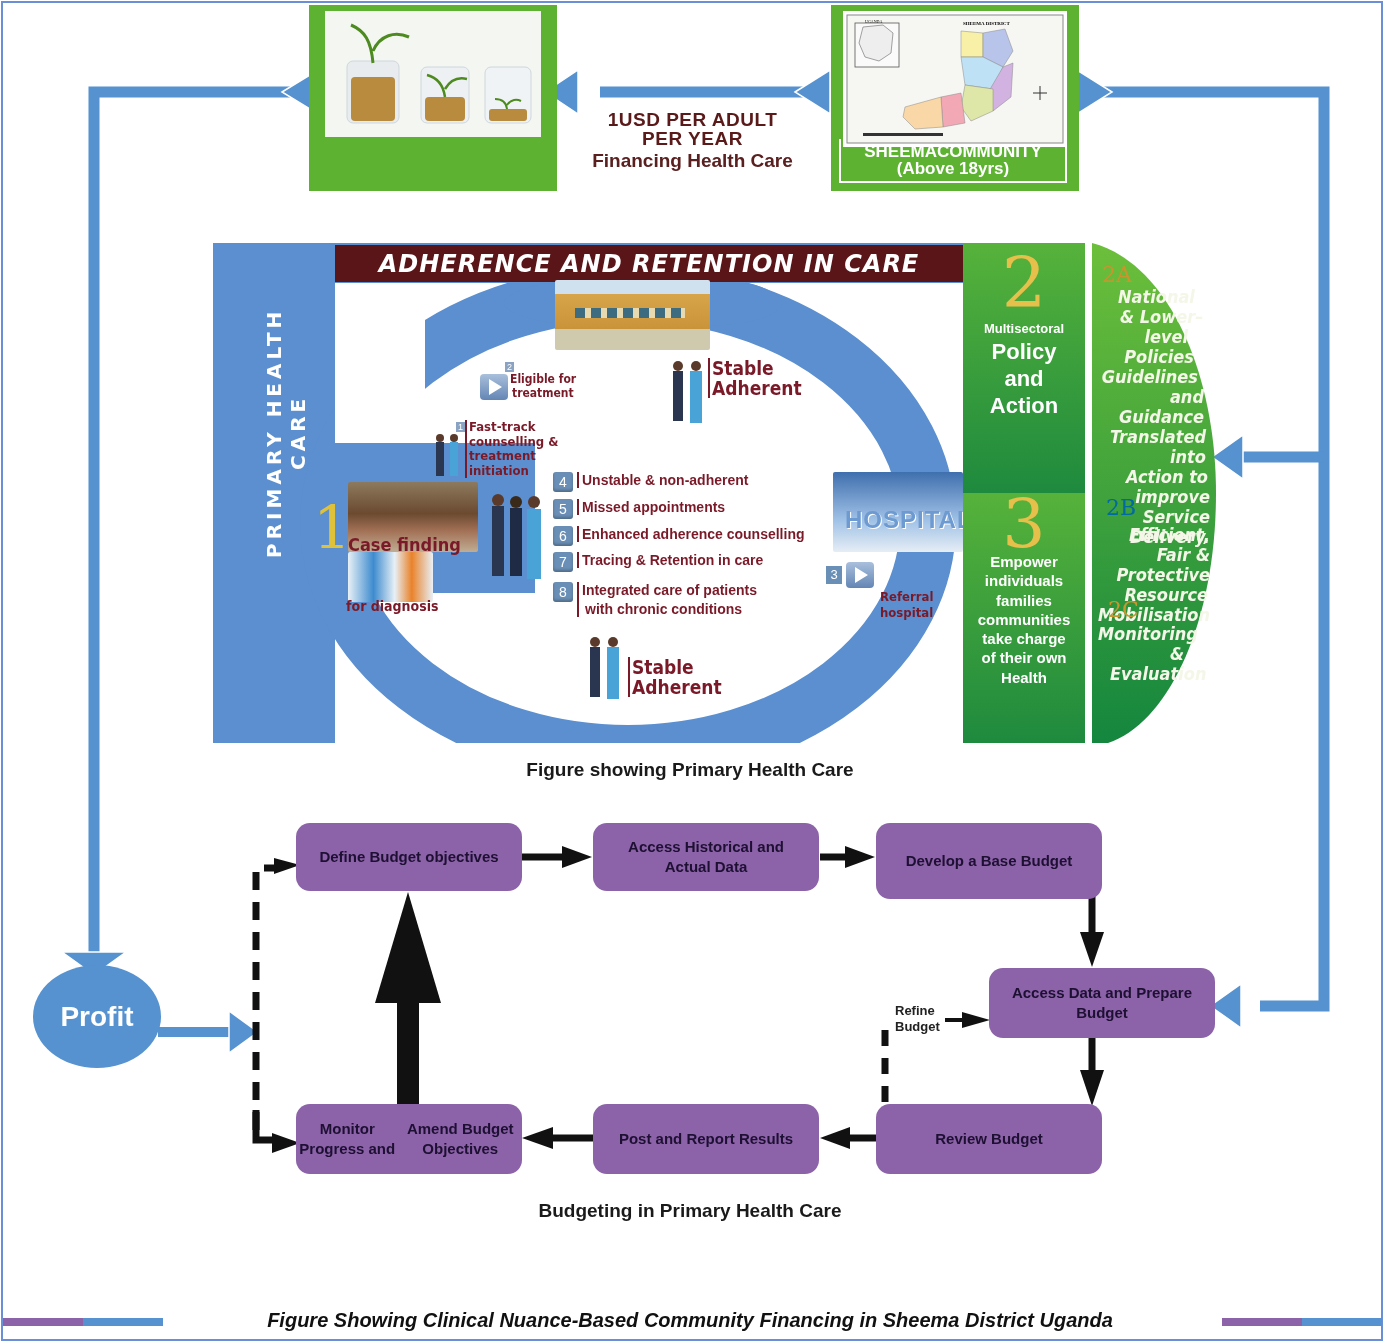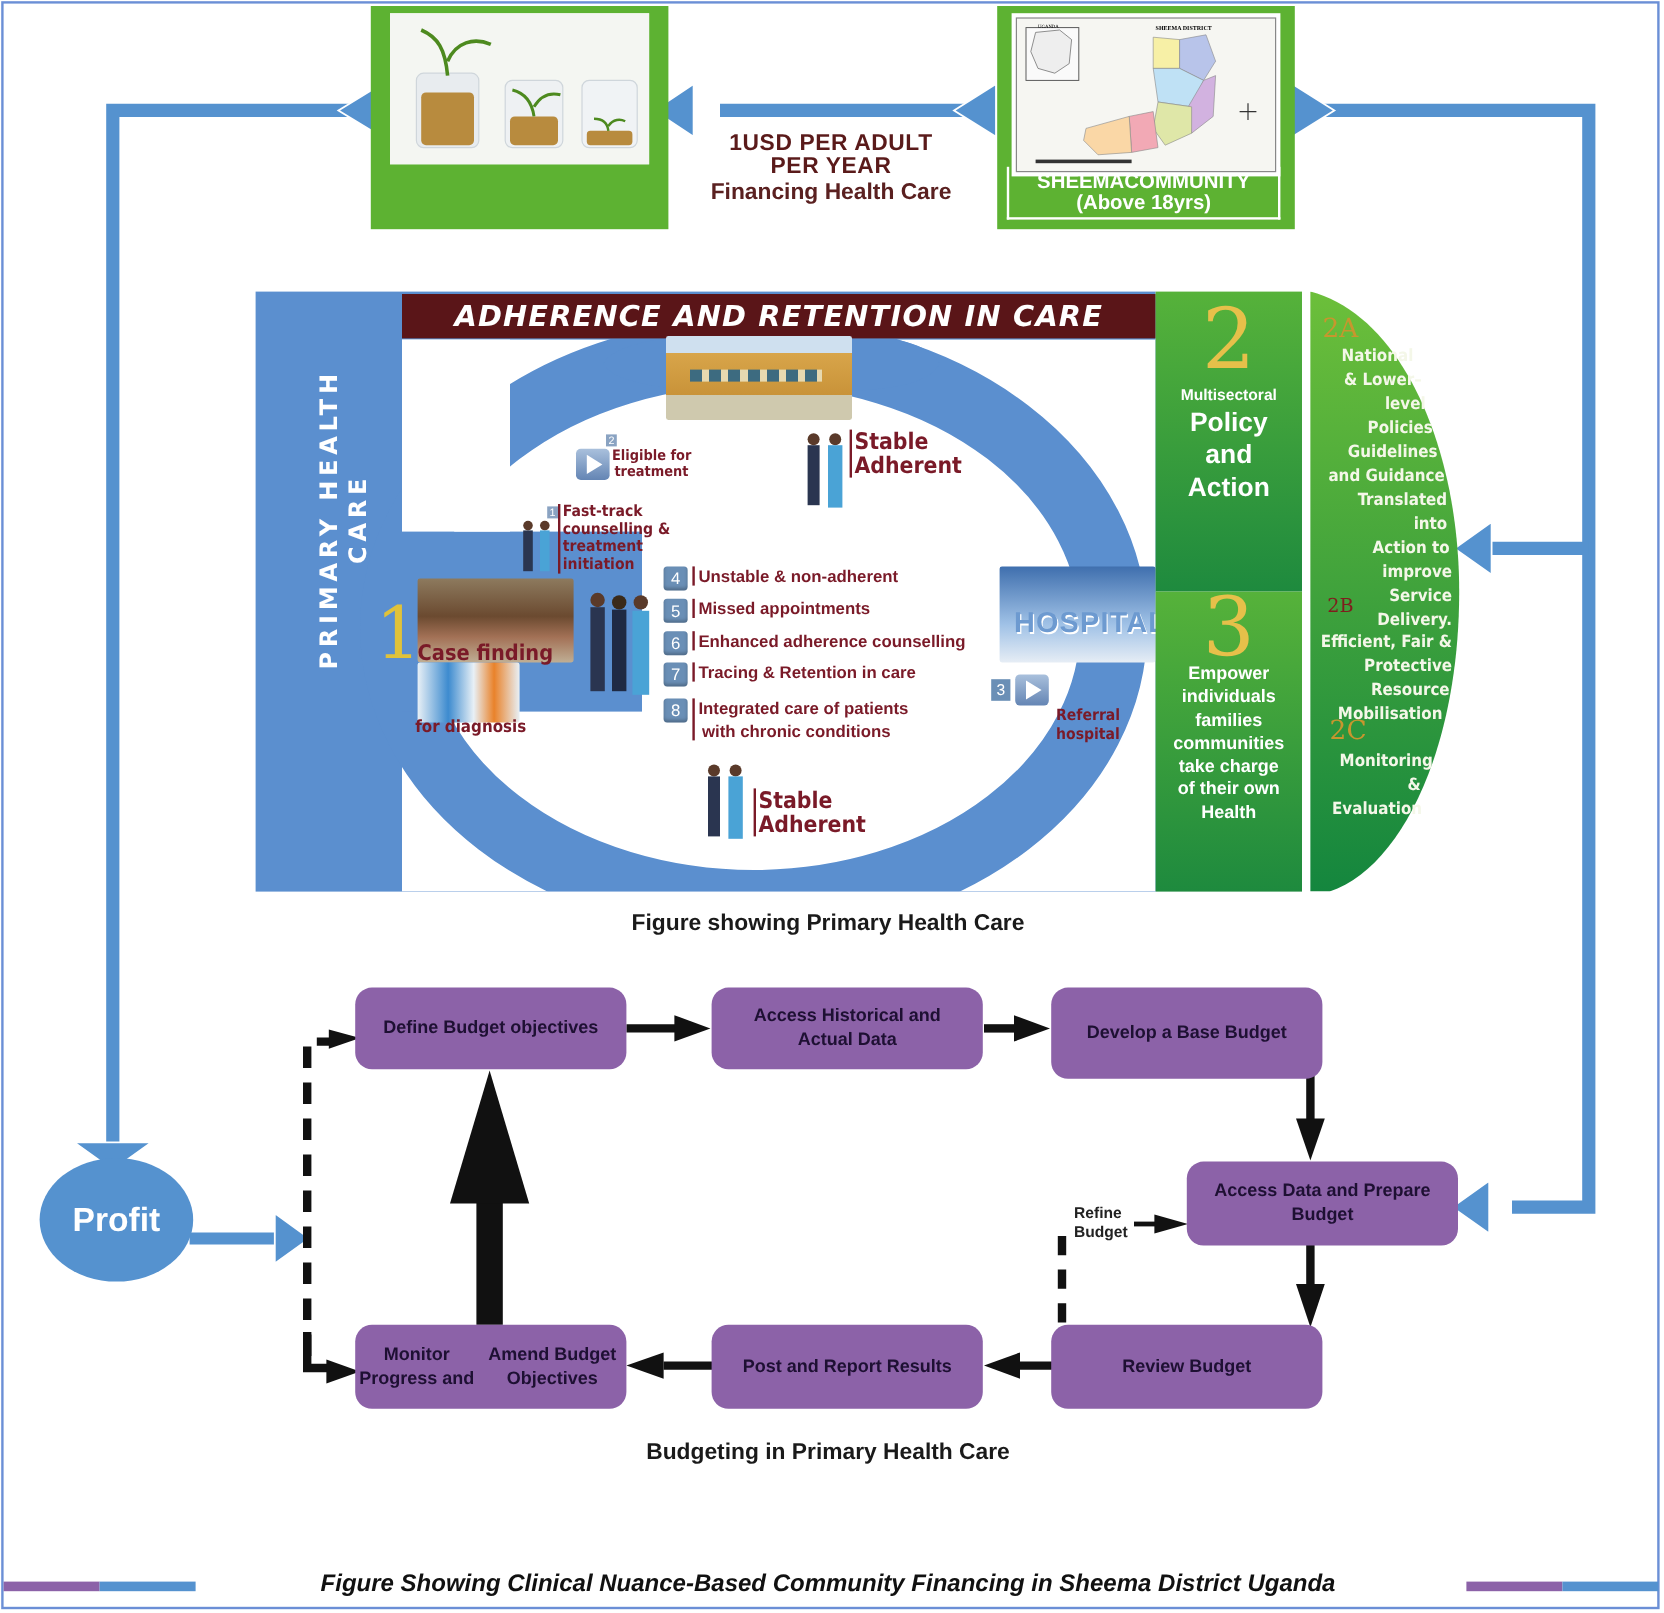--- a/index.html
+++ b/index.html
@@ -20,21 +20,21 @@
   .maroon{color:#7a1a28;font-weight:bold;font-family:"DejaVu Sans Condensed","DejaVu Sans",sans-serif;}
   .list-item{position:absolute;display:flex;align-items:flex-start;}
   .num-badge{width:20px;height:20px;background:#6a8fb6;color:#fff;font-size:14px;text-align:center;line-height:20px;border-radius:3px;margin-right:4px;box-shadow:inset 0 -2px 3px rgba(0,0,0,0.25);}
   .list-text{border-left:2px solid #7a1a28;padding-left:3px;font-size:14px;line-height:16px;color:#7a1a28;font-weight:bold;}
   .photo{position:absolute;border-radius:2px;}
   .play{position:absolute;width:28px;height:26px;background:linear-gradient(#a9c0dc,#6485b4);border-radius:4px;}
   .play:after{content:"";position:absolute;left:9px;top:5px;border-left:13px solid #fff;border-top:8px solid transparent;border-bottom:8px solid transparent;}
   .gold{color:#c9a227;font-family:"DejaVu Serif",serif;}
   .green-col{position:absolute;color:#fff;text-align:center;font-weight:bold;}
   .crescent{position:absolute;left:1088px;top:243px;width:130px;height:500px;}
-  .crescent-text{position:absolute;color:#f4f7e8;font-weight:bold;font-size:14px;line-height:20px;text-align:right;font-family:"DejaVu Sans Condensed","DejaVu Sans",sans-serif;}
+  .crescent-text{position:absolute;color:#f4f7e8;font-weight:bold;font-size:18px;line-height:20px;text-align:right;font-family:"DejaVu Sans Condensed","DejaVu Sans",sans-serif;font-style:italic;}
   .caption{position:absolute;color:#1a1a1a;font-weight:bold;font-size:19px;text-align:center;}
   .box{position:absolute;background:#8c62a8;border-radius:14px;color:#1e1033;font-size:15px;font-weight:bold;display:flex;align-items:center;justify-content:center;text-align:center;line-height:20px;}
   .profit{position:absolute;left:33px;top:965px;width:128px;height:103px;border-radius:50%;background:#5592cf;color:#fff;font-weight:bold;font-size:28px;display:flex;align-items:center;justify-content:center;}
   .footer-caption{position:absolute;left:170px;top:1309px;width:1040px;text-align:center;font-style:italic;font-weight:bold;font-size:20px;color:#111;}
   .bar{position:absolute;height:8px;top:1318px;}
 </style>
 </head>
 <body>
 
 <div class="frame"></div>
@@ -287,21 +287,21 @@
   <div style="padding-right:22px;">level</div>
   <div style="padding-right:16px;">Policies</div>
   <div style="padding-right:12px;">Guidelines</div>
   <div style="padding-right:6px;">and Guidance</div>
   <div style="padding-right:4px;">Translated into</div>
   <div style="padding-right:2px;">Action to</div>
   <div style="padding-right:0px;">improve</div>
   <div style="padding-right:0px;">Service</div>
   <div style="padding-right:0px;">Delivery.</div>
 </div>
-<div class="abs gold" style="left:1106px;top:495px;font-size:16px;color:#7f1d1d;">2B</div>
+<div class="abs gold" style="left:1106px;top:495px;font-size:22px;color:#0369a1;">2B</div>
 <div class="crescent-text" style="left:1098px;top:525px;width:112px;">
   <div>Efficient, Fair &amp;</div>
   <div>Protective</div>
   <div style="padding-right:2px;">Resource</div>
   <div style="padding-right:8px;">Mobilisation</div>
 </div>
 <div class="abs gold" style="left:1108px;top:597px;font-size:22px;color:#c8962e;">2C</div>
 <div class="crescent-text" style="left:1098px;top:624px;width:96px;">
   <div>Monitoring</div>
   <div style="padding-right:10px;">&amp;</div>

